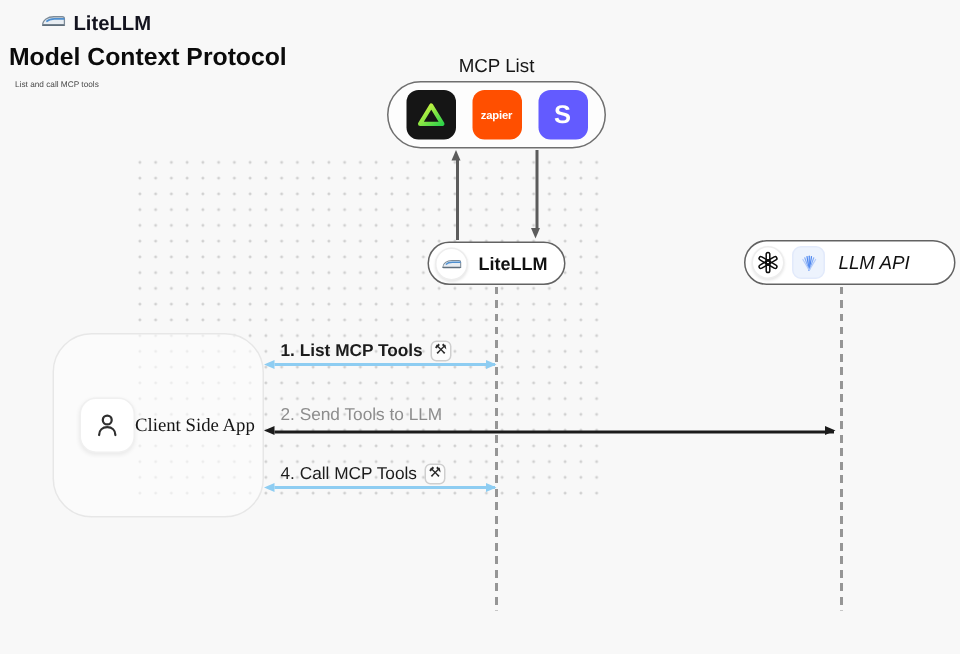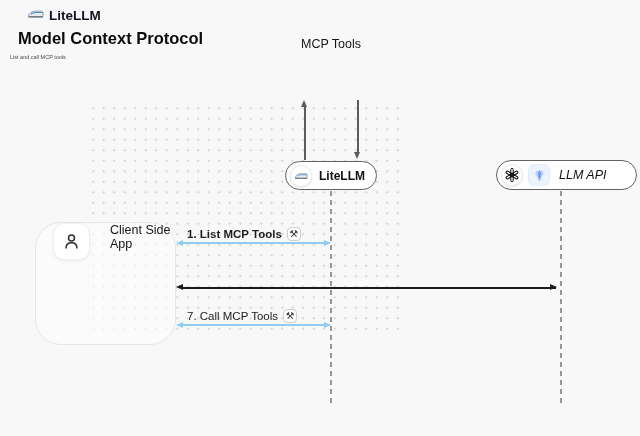--- a/index.html
+++ b/index.html
@@ -6,21 +6,21 @@
   html,body { width:640px; height:436px; }
   body { font-family:"Liberation Sans","DejaVu Sans",sans-serif; background:#f8f8f8; overflow:hidden; }
   .canvas { position:relative; width:640px; height:436px; background:#f8f8f8; }
 
   .dots { position:absolute; left:88px; top:103px; width:314px; height:228px;
     background-image:radial-gradient(circle,#d0d0d0 0.9px,transparent 1.1px);
     background-size:10.5px 10.5px; }
 
   .logo { position:absolute; left:27px; top:8px; display:flex; align-items:center; gap:5px;
     font-size:13.5px; font-weight:700; color:#14141f; }
-  .page-title { position:absolute; left:18px; top:29px; font-size:16.5px; font-weight:800; color:#0b0b0b; }
+  .page-title { position:absolute; left:6px; top:29px; font-size:16.5px; font-weight:800; color:#0b0b0b; }
   .page-subtitle { position:absolute; left:10px; top:54px; font-size:5.5px; color:#4a4a4a; }
 
   .mcp-label { position:absolute; left:258px; top:37px; width:146px; text-align:center;
     font-size:12.5px; font-weight:500; color:#161616; }
   .mcp-box { position:absolute; left:258px; top:54px; width:146px; height:45px; background:#fdfdfd;
     border:1px solid #6f6f6f; border-radius:23px; display:flex; align-items:center; justify-content:center; gap:11px; }
   .tool { width:33px; height:33px; border-radius:8px; display:flex; align-items:center; justify-content:center; }
   .tool-tri { background:#151515; }
   .tool-zap { background:#ff4f00; color:#fff; font-size:7.5px; font-weight:700; letter-spacing:-0.1px; }
   .tool-str { background:#635bff; color:#fff; font-size:17px; font-weight:700; }
@@ -35,22 +35,22 @@
   .pill-litellm { left:285px; top:161px; width:92px; height:29px; border-radius:15px; padding-left:4px; gap:7px; }
   .pill-llm { left:496px; top:160px; width:141px; height:30px; border-radius:16px; padding-left:4px; gap:5px; }
   .pill-label { font-size:12px; font-weight:600; color:#111; }
   .pill-label-llm { font-size:12.5px; font-weight:500; color:#111; margin-left:4px;font-style:italic; }
   .icon-circle { width:22px; height:22px; border-radius:50%; background:#fff; border:1px solid #ededed;
     box-shadow:0 1px 2px rgba(0,0,0,0.10); display:flex; align-items:center; justify-content:center; flex:none; }
   .icon-square-blue { width:22px; height:22px; border-radius:6px; background:#edf3fd; border:1px solid #e2eafb;
     display:flex; align-items:center; justify-content:center; flex:none; }
 
   .client-box { position:absolute; left:35px; top:222px; width:141px; height:123px; border-radius:26px;
-    background:rgba(253,253,253,0.62); border:1px solid #e7e7e7; display:flex; 
-    padding-left:17px; gap:20px; }
+    background:rgba(253,253,253,0.62); border:1px solid #e7e7e7; display:flex; align-items:center;
+    padding-left:17px; gap:0;font-family:Liberation Serif, serif; }
   .user-square { width:37px; height:37px; border-radius:11px; background:#fff; border:1px solid #f0f0f0;
     box-shadow:0 1px 3px rgba(0,0,0,0.07); display:flex; align-items:center; justify-content:center; flex:none; }
   .client-label { font-size:12.5px; font-weight:500; color:#151515; }
 
   .lifeline { position:absolute; width:2px;
     background:repeating-linear-gradient(to bottom,#969696 0px,#969696 5px,transparent 5px,transparent 9px); }
   .lifeline-litellm { left:330px; top:191px; height:216px; }
   .lifeline-llm { left:560px; top:191px; height:216px; }
 
   .hline { position:absolute; }
@@ -81,21 +81,40 @@
         <path d="M2,12 C2,7 7,4 12.5,4 L20.5,4 C21.6,4 22.5,4.9 22.5,6 L22.5,12 Z" fill="#e8edf2" stroke="#7d8b98" stroke-width="1.2"></path>
         <path d="M5.5,8.6 C7.5,6.6 10,6 13,6 L22.5,6" stroke="#4e8fd0" stroke-width="1.5" fill="none"></path>
         <rect x="2" y="11" width="20.5" height="1.8" rx="0.9" fill="#5f6e7b"></rect>
       </svg>
     </span>
     <span>LiteLLM</span>
   </div>
   <div class="page-title">Model Context Protocol</div>
   <div class="page-subtitle">List and call MCP tools</div>
 
-  <div class="mcp-label">MCP Tools</div>
+  <div class="mcp-label">MCP List</div>
+  <div class="mcp-box">
+    <div class="tool tool-tri">
+      <svg viewBox="0 0 24 24" width="21" height="21">
+        <defs>
+          <linearGradient id="tg" x1="0" y1="0" x2="1" y2="1">
+            <stop offset="0" stop-color="#e2f93e"></stop>
+              <stop offset="1" stop-color="#2fd24a"></stop>
+          </linearGradient>
+        </defs>
+        <polygon points="12,5 20.5,19 3.5,19" fill="none" stroke="url(#tg)" stroke-width="3.2" stroke-linejoin="round"></polygon>
+      </svg>
+    </div>
+    <div class="tool tool-zap">
+      <span>zapier</span>
+    </div>
+    <div class="tool tool-str">
+      <span>S</span>
+    </div>
+  </div>
 
   <div class="varrow" style="left:304px; top:106px; height:54px;"></div>
   <div class="vhead-up" style="left:301.2px; top:100px;"></div>
   <div class="varrow" style="left:357px; top:100px; height:53px;"></div>
   <div class="vhead-down" style="left:354.2px; top:152px;"></div>
 
   <div class="pill pill-litellm">
     <span class="icon-circle">
       <svg viewBox="0 0 24 16" width="14" height="10">
         <path d="M2,12 C2,7 7,4 12.5,4 L20.5,4 C21.6,4 22.5,4.9 22.5,6 L22.5,12 Z" fill="#e8edf2" stroke="#7d8b98" stroke-width="1.2"></path>
@@ -149,25 +168,28 @@
   <div class="lifeline lifeline-llm"></div>
 
   <div class="step-label sl-dark" style="left:187px; top:227px;font-weight:bold;">
     <span>1. List MCP Tools</span>
     <span class="tool-chip">⚒</span>
   </div>
   <div class="hline h-blue" style="left:183px; top:242px; width:147px;"></div>
   <div class="hhead-left blue-l" style="left:176px; top:239.5px;"></div>
   <div class="hhead-right blue-r" style="left:324px; top:239.5px;"></div>
 
+  <div class="step-label sl-gray" style="left:187px; top:271px;">
+    <span>2. Send Tools to LLM</span>
+  </div>
   <div class="hline h-black" style="left:183px; top:287px; width:373px;"></div>
   <div class="hhead-left black-l" style="left:176px; top:284.3px;"></div>
   <div class="hhead-right black-r" style="left:550px; top:284.3px;"></div>
 
   <div class="step-label sl-dark" style="left:187px; top:309px;">
-    <span>7. Call MCP Tools</span>
+    <span>4. Call MCP Tools</span>
     <span class="tool-chip">⚒</span>
   </div>
   <div class="hline h-blue" style="left:183px; top:324px; width:147px;"></div>
   <div class="hhead-left blue-l" style="left:176px; top:321.5px;"></div>
   <div class="hhead-right blue-r" style="left:324px; top:321.5px;"></div>
 
 </div>
 
 </body></html>

